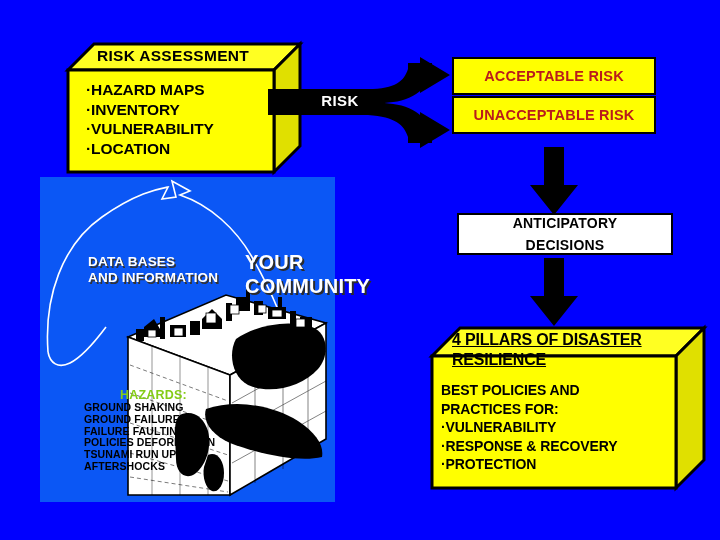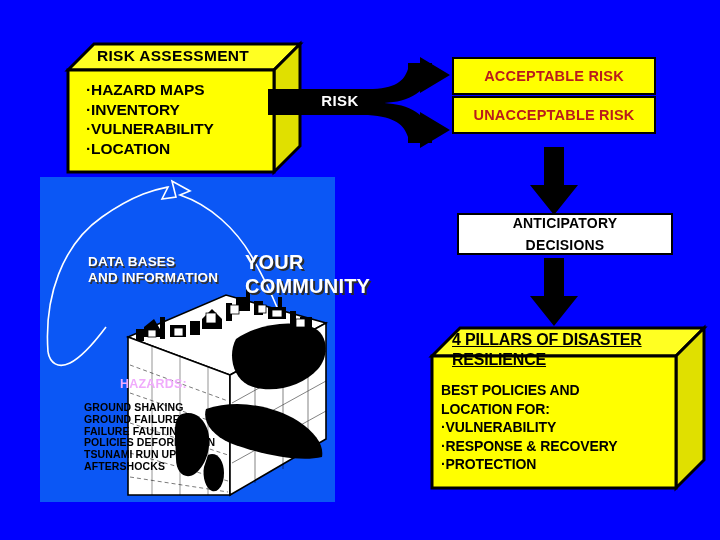--- a/index.html
+++ b/index.html
@@ -88,22 +88,22 @@
   #databases-label div{white-space:nowrap;}
   #your-community-label{
     left:245px;top:250px;width:150px;
     font-size:20px;font-weight:bold;color:#FFFFFF;
     line-height:24px;letter-spacing:0.2px;
     text-shadow:2px 2px 0 #2b2b2b;
   }
   #your-community-label div{white-space:nowrap;}
 
   #hazards-title{
-    left:84px;top:377px;
-    font-size:12.5px;font-weight:bold;color:#f0abfc;letter-spacing:0.2px;padding-left:36px;
+    left:84px;top:388px;
+    font-size:12.5px;font-weight:bold;color:#84cc16;letter-spacing:0.2px;padding-left:36px;
   }
   #hazards-list{
     left:84px;top:402px;width:160px;
     font-size:10.5px;font-weight:bold;color:#000;line-height:11.8px;
     letter-spacing:0.1px;
   }
   #hazards-list div{white-space:nowrap;}
 </style>
 </head>
 <body>
@@ -278,19 +278,19 @@
 
       <rect x="0" y="30" width="244" height="132" fill="#FFFF00" stroke="#000000" stroke-width="3"></rect>
     </svg>
   </div>
   <div class="abs" id="pillars-title">
     <div>4 PILLARS OF DISASTER</div>
     <div>RESILIENCE</div>
   </div>
   <div class="abs" id="pillars-body">
     <div>BEST POLICIES AND</div>
-    <div>LOCATION FOR:</div>
+    <div>PRACTICES FOR:</div>
     <div>·VULNERABILITY</div>
     <div>·RESPONSE  &amp; RECOVERY</div>
     <div>·PROTECTION</div>
   </div>
 
 </div>
 
 </body></html>

